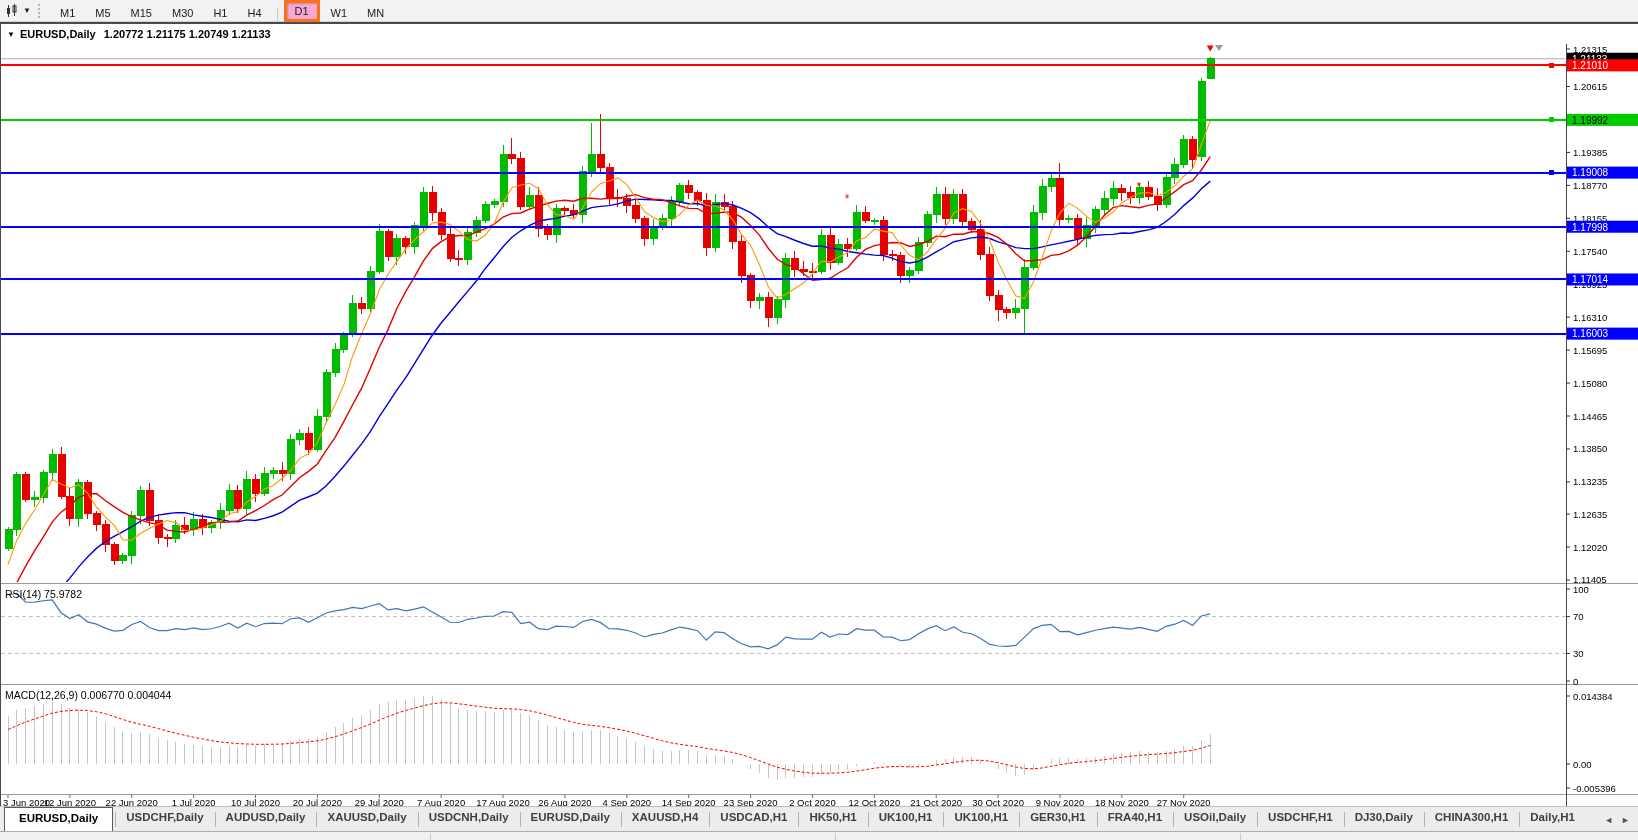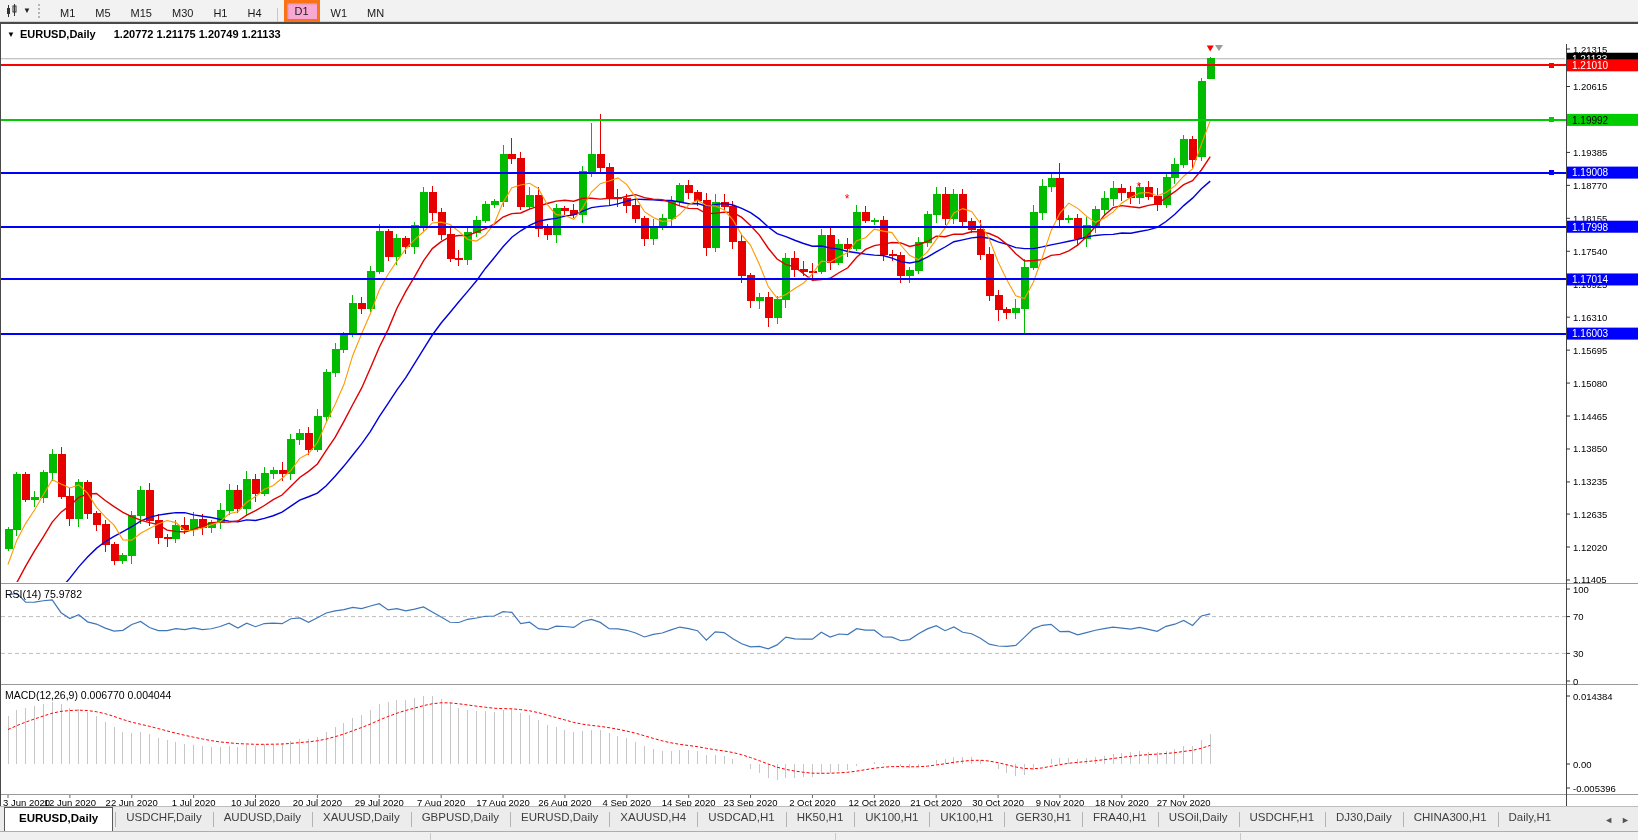--- a/index.html
+++ b/index.html
@@ -12,26 +12,26 @@
   .grip{width:5px;height:14px;margin:0 5px;border-left:2px dotted #b5b5b5;}
   .tfbtn{font-size:11px;color:#1a1a1a;padding:2px 8px;margin:0 1px;border:1px solid transparent;cursor:pointer;}
   .tfbtn.active{background:#f9a8d4;border:3px solid #f97316;box-shadow:inset 1px 1px 2px rgba(0,0,0,.22);}
   .tfsep{width:1px;height:14px;background:#c8c8c8;margin:0 5px;}
   
   #chartwin{position:absolute;left:0;top:22px;width:1637px;height:784px;background:#fff;
     border-top:2px solid #4a4a4a;border-left:1px solid #4a4a4a;}
   #titlerow{position:absolute;left:0;top:1px;height:18px;display:flex;align-items:center;background:#fff;z-index:5;}
   #titlerow .tri{font-size:8px;color:#000;margin:0 5px 0 6px;cursor:pointer;}
   #titlerow .sym{font-size:11px;color:#000;font-weight:bold;}
-  #titlerow .ohlc{font-size:11px;color:#000;font-weight:bold;margin-left:18px;}
+  #titlerow .ohlc{font-size:11px;color:#000;font-weight:bold;margin-left:8px;}
   #chart{position:absolute;left:0;top:0;}
   
   #tabbar{position:absolute;left:0;top:806px;width:1638px;height:25px;background:#ececec;
     border-top:1px solid #bdbdbd;display:flex;align-items:stretch;overflow:hidden;}
-  .tab{font-size:11.5px;color:#3f3f3f;padding:4px 11px 12px 11px;white-space:nowrap;cursor:pointer;position:relative;}
+  .tab{font-size:11.5px;color:#3f3f3f;padding:4px 11px 12px 11px;white-space:nowrap;cursor:pointer;position:relative;font-weight:bold;}
   .tab + .tab::before{content:"";position:absolute;left:0;top:5px;bottom:5px;width:1px;background:#b3b3b3;}
   .tab.active{background:#ffffff;color:#000;font-weight:bold;border:1px solid #5a5a5a;border-bottom:none;
     padding:4px 14px 0 14px;margin:0 2px 0 4px;}
   .tab.active::before{display:none;}
   #tabarrows{margin-left:auto;display:flex;align-items:center;color:#555;font-size:9px;padding-right:4px;}
   #tabarrows span{padding:0 4px;cursor:pointer;}
   
   #statusbar{position:absolute;left:0;top:831px;width:1638px;height:9px;background:#f0f0f0;border-top:1px solid #adadad;}
   #statusbar .ssep{position:absolute;top:1px;bottom:0;width:1px;background:#c9c9c9;}
 </style>
@@ -637,21 +637,21 @@
         <text x="1182.72" y="804" font-size="9.5" fill="#000" font-family="Liberation Sans,sans-serif" text-anchor="middle">27 Nov 2020</text>
       </g>
     </svg>
 </div>
 
 <div id="tabbar">
     <div class="tab active">EURUSD,Daily</div>
     <div class="tab">USDCHF,Daily</div>
     <div class="tab">AUDUSD,Daily</div>
     <div class="tab">XAUUSD,Daily</div>
-    <div class="tab">GBPUSD,Daily</div>
+    <div class="tab">USDCNH,Daily</div>
     <div class="tab">EURUSD,Daily</div>
     <div class="tab">XAUUSD,H4</div>
     <div class="tab">USDCAD,H1</div>
     <div class="tab">HK50,H1</div>
     <div class="tab">UK100,H1</div>
     <div class="tab">UK100,H1</div>
     <div class="tab">GER30,H1</div>
     <div class="tab">FRA40,H1</div>
     <div class="tab">USOil,Daily</div>
     <div class="tab">USDCHF,H1</div>

